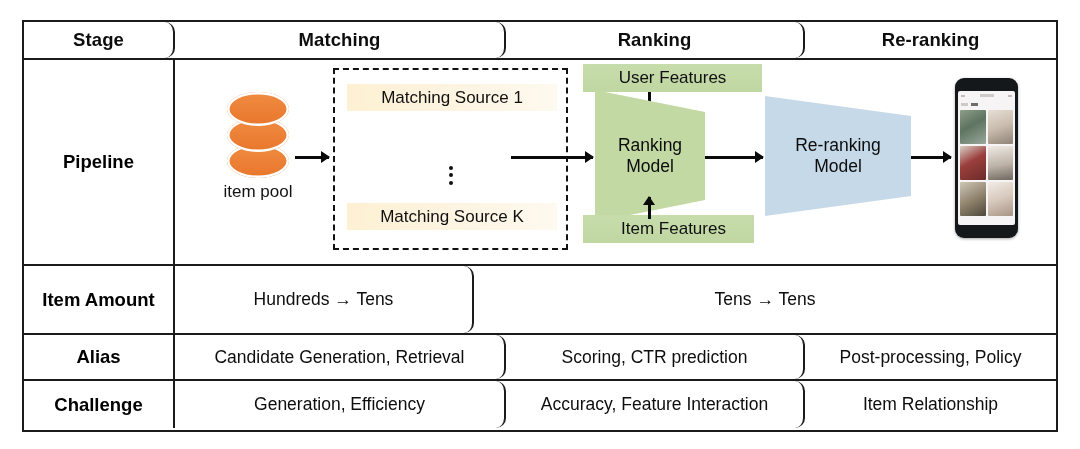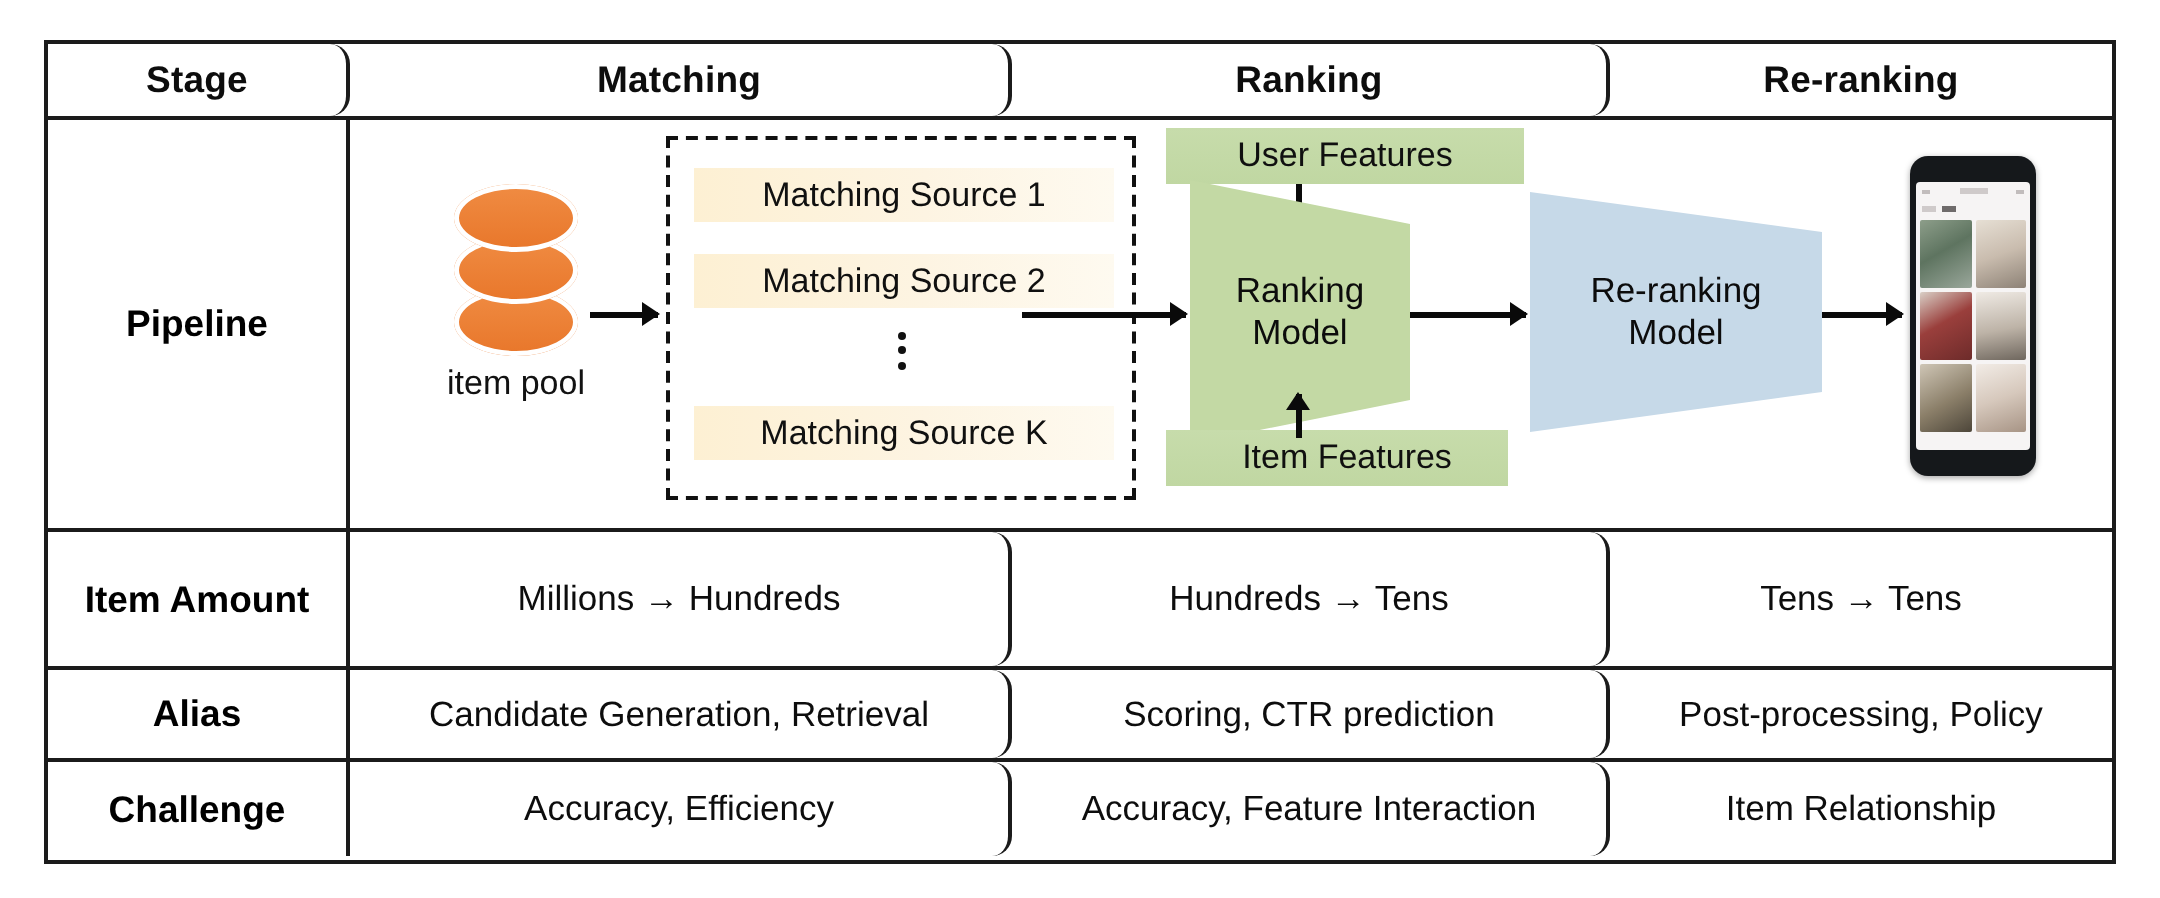--- a/index.html
+++ b/index.html
@@ -214,21 +214,20 @@
             <span class="disk d2"></span>
             <span class="disk d1"></span>
           </div>
           <div class="db-label">item pool</div>
         </div>
 
         <div class="arrow-h" style="left:120px; top:96px; width:34px;"></div>
 
         <div class="dash-box">
           <div class="src s1">Matching Source 1</div>
-          <div class="src s2">Matching Source 2</div>
           <div class="vdots">
             <i></i>
               <i></i>
               <i></i>
           </div>
           <div class="src s3">Matching Source K</div>
         </div>
 
         <div class="arrow-h" style="left:336px; top:96px; width:82px;"></div>
 
@@ -280,37 +279,36 @@
           </div>
         </div>
 
       </div>
     </div>
 
     <div class="row row-amount">
       <div class="c0">
         <span class="lbl">Item Amount</span>
       </div>
-      <div class="cell c1">Millions → Hundreds</div>
       <div class="cell c2">Hundreds → Tens</div>
       <div class="cell c3">Tens → Tens</div>
     </div>
 
     <div class="row row-alias">
       <div class="c0">
         <span class="lbl">Alias</span>
       </div>
       <div class="cell c1">Candidate Generation, Retrieval</div>
       <div class="cell c2">Scoring, CTR prediction</div>
       <div class="cell c3">Post-processing, Policy</div>
     </div>
 
     <div class="row row-chal">
       <div class="c0">
         <span class="lbl">Challenge</span>
       </div>
-      <div class="cell c1">Accuracy, Efficiency</div>
+      <div class="cell c1">Generation, Efficiency</div>
       <div class="cell c2">Accuracy, Feature Interaction</div>
       <div class="cell c3">Item Relationship</div>
     </div>
 
   </div>
 </div>
 
 </body></html>

